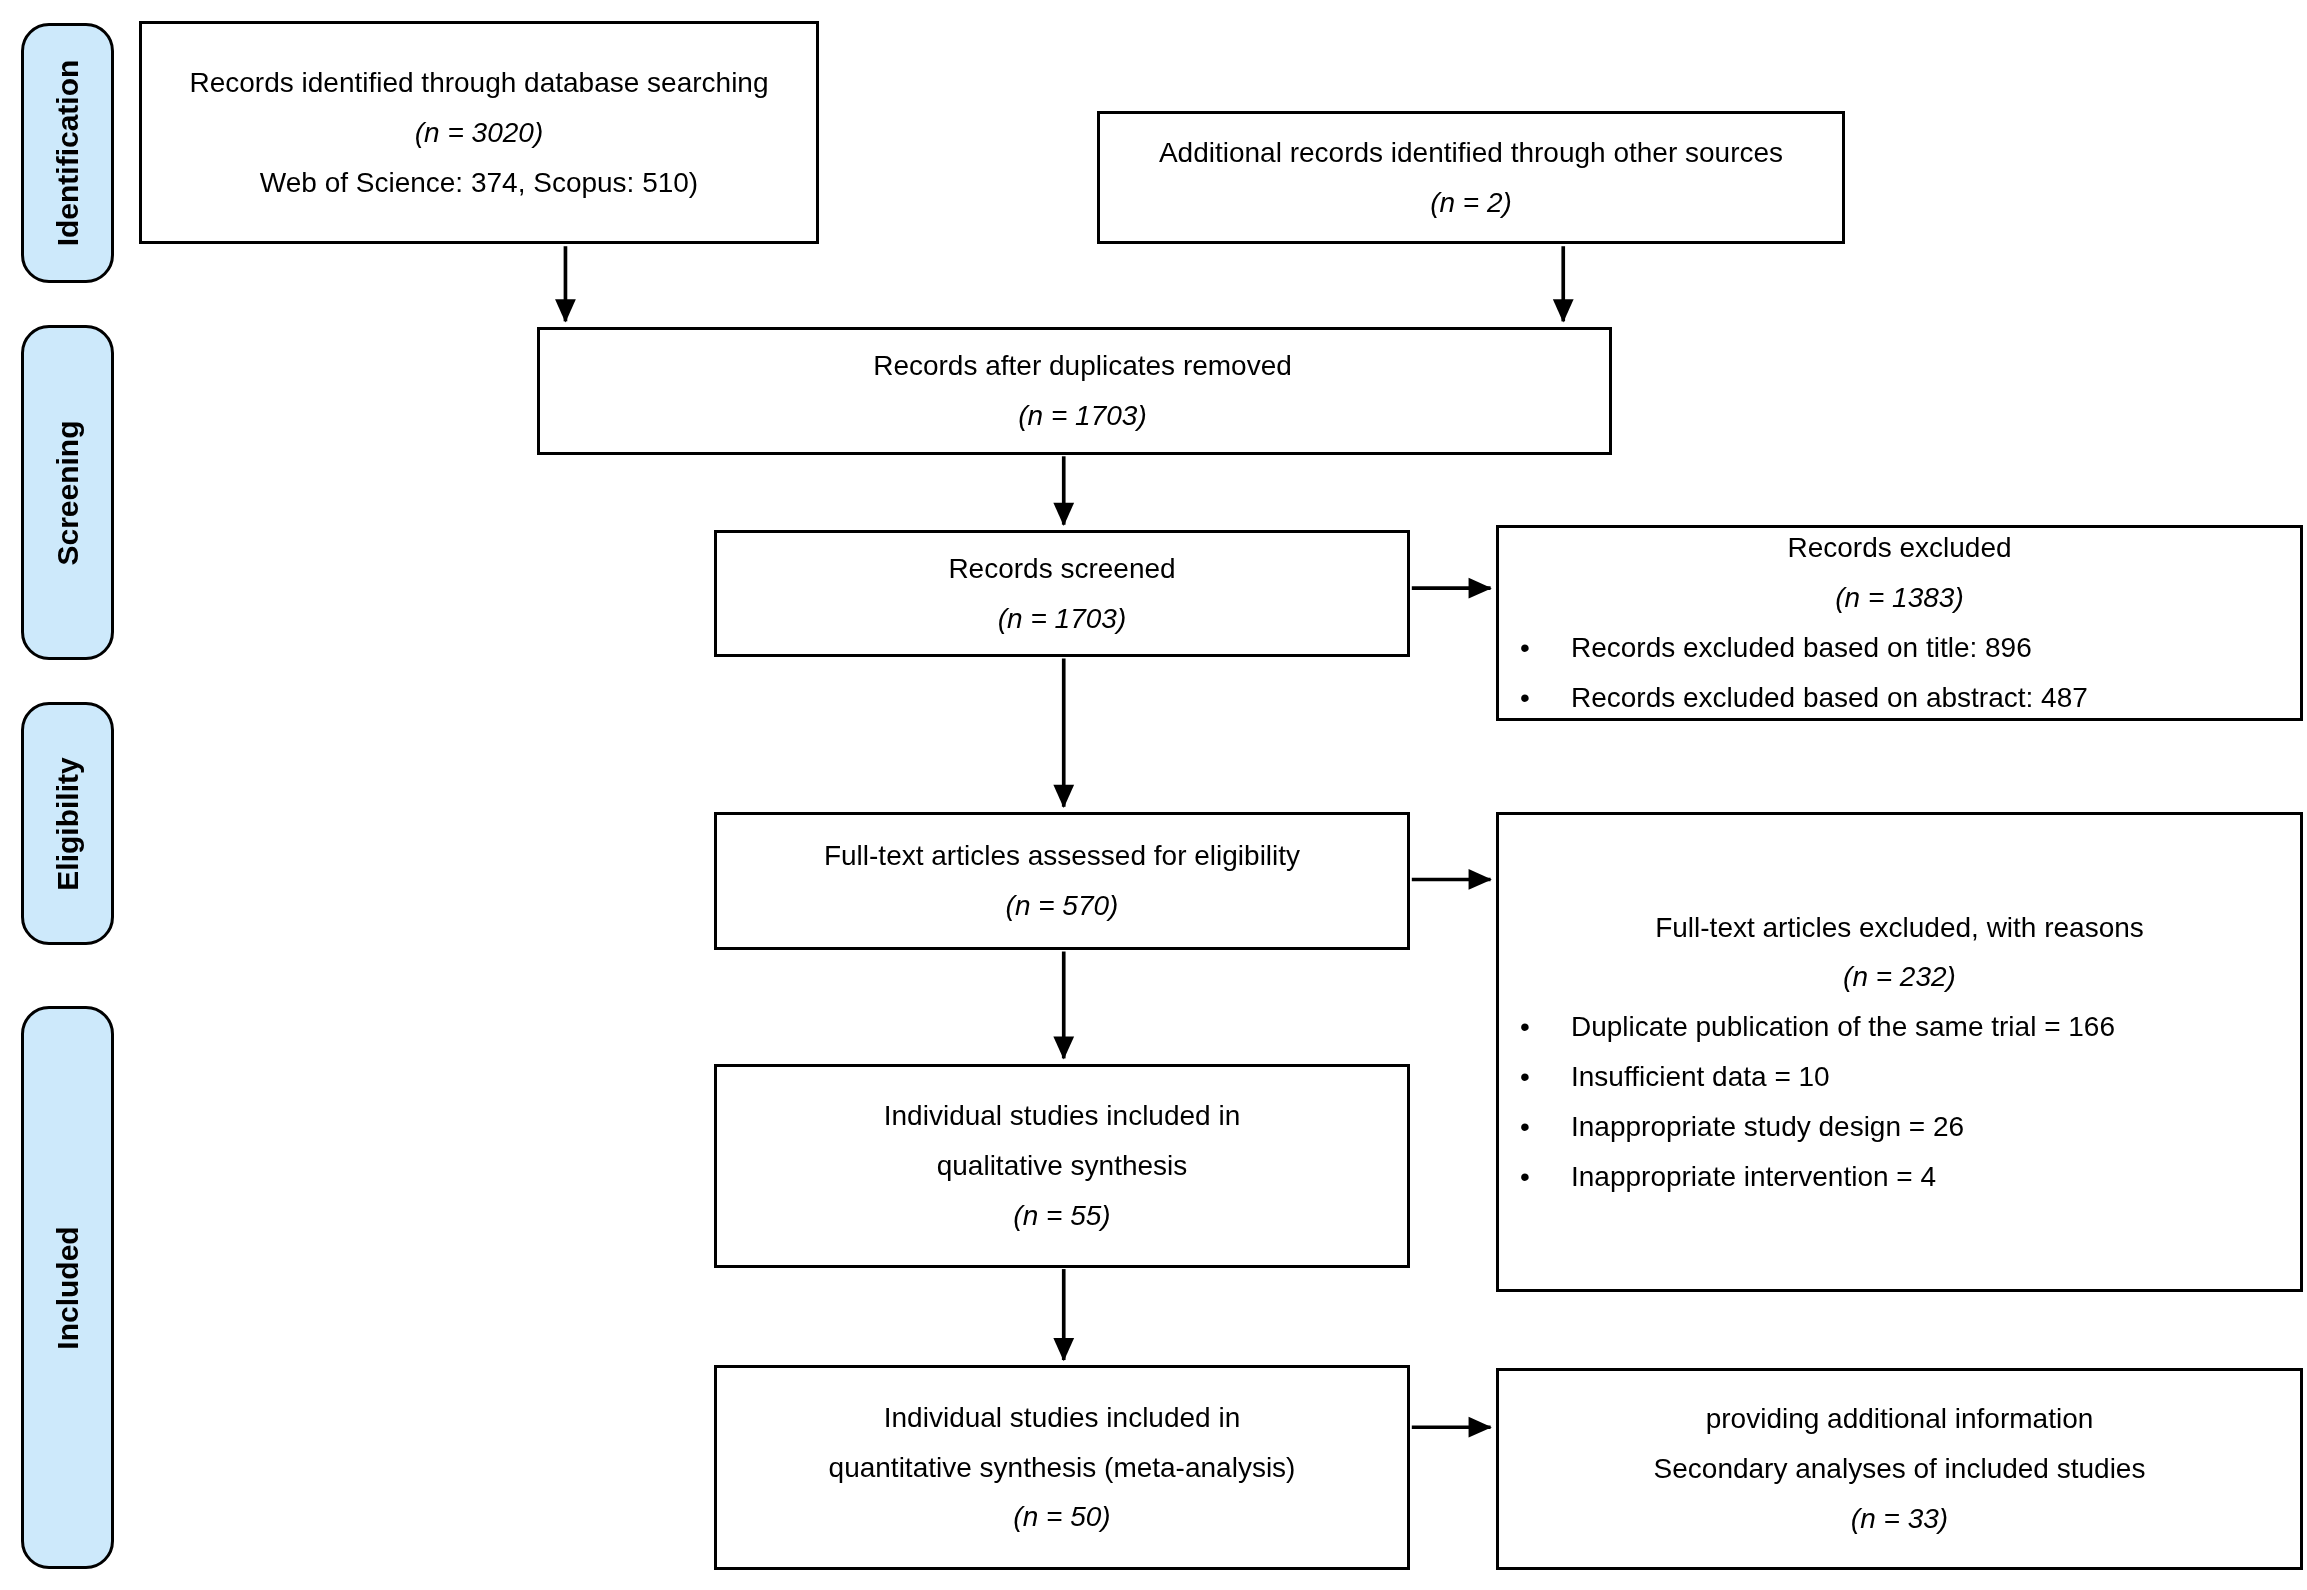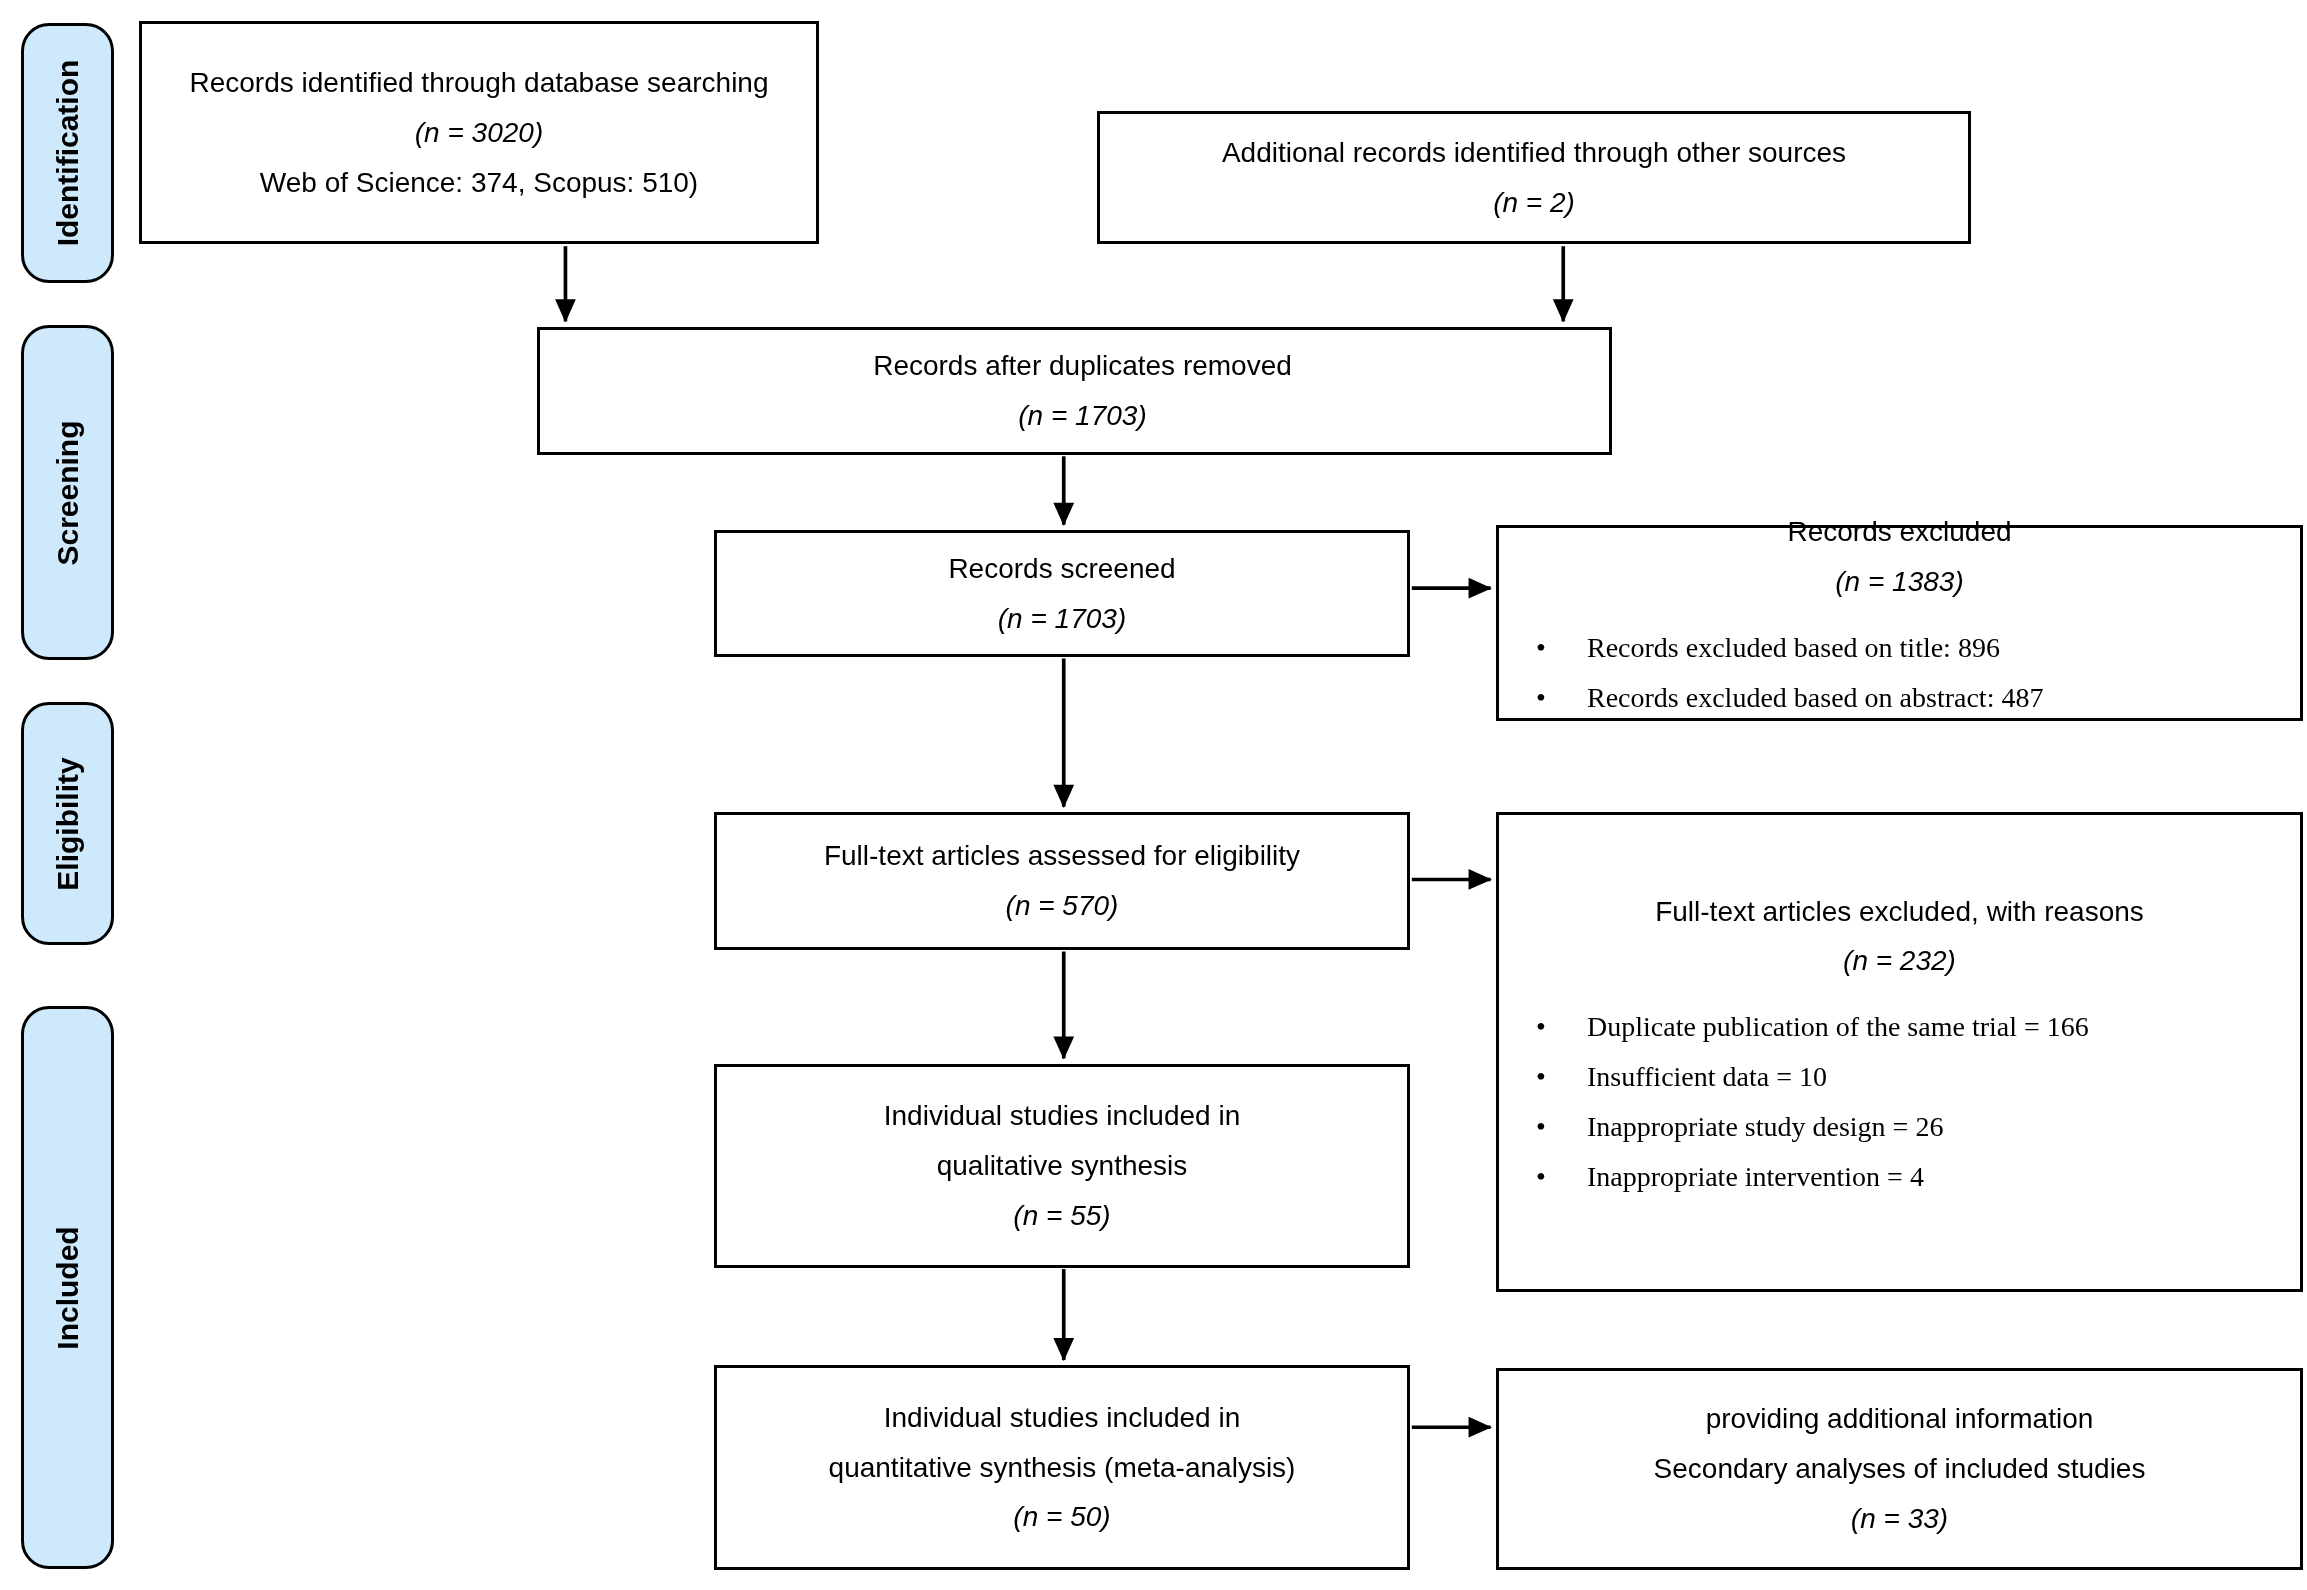--- a/index.html
+++ b/index.html
@@ -41,23 +41,22 @@
     display: flex;
     flex-direction: column;
     justify-content: center;
     font-size: 28px;
     line-height: 1.78;
   }
   .flow-box .line { text-align: center; padding: 0 12.2px; }
   .n-line { font-style: italic; }
   .flow-box ul {
     list-style: none;
-    margin: 16px;
+    margin: 0;
     padding: 0 18.3px 0 0;
-    font-family: Liberation Serif, serif;
   }
   .flow-box li {
     position: relative;
     padding-left: 72px;
     text-align: left;
   }
   .flow-box li::before {
     content: "\2022";
     position: absolute;
     left: 21px;
@@ -99,21 +98,21 @@
   <div class="stage" style="left:21.4px; top:1006px; width:93px; height:563px;">
     <span>Included</span>
   </div>
 
   <div class="flow-box" style="left:139px; top:21.4px; width:680px; height:223px;">
     <div class="line">Records identified through database searching</div>
     <div class="line n-line">(n = 3020)</div>
     <div class="line">Web of Science: 374, Scopus: 510)</div>
   </div>
 
-  <div class="flow-box" style="left:1097px; top:111px; width:874px; height:133px;">
+  <div class="flow-box" style="left:1097px; top:111px; width:748px; height:133px;">
     <div class="line">Additional records identified through other sources</div>
     <div class="line n-line">(n = 2)</div>
   </div>
 
   <div class="flow-box" style="left:537px; top:327px; width:1075px; height:128px;padding-left:16px;">
     <div class="line">Records after duplicates removed</div>
     <div class="line n-line">(n = 1703)</div>
   </div>
 
   <div class="flow-box" style="left:714px; top:530px; width:696px; height:127px;">

